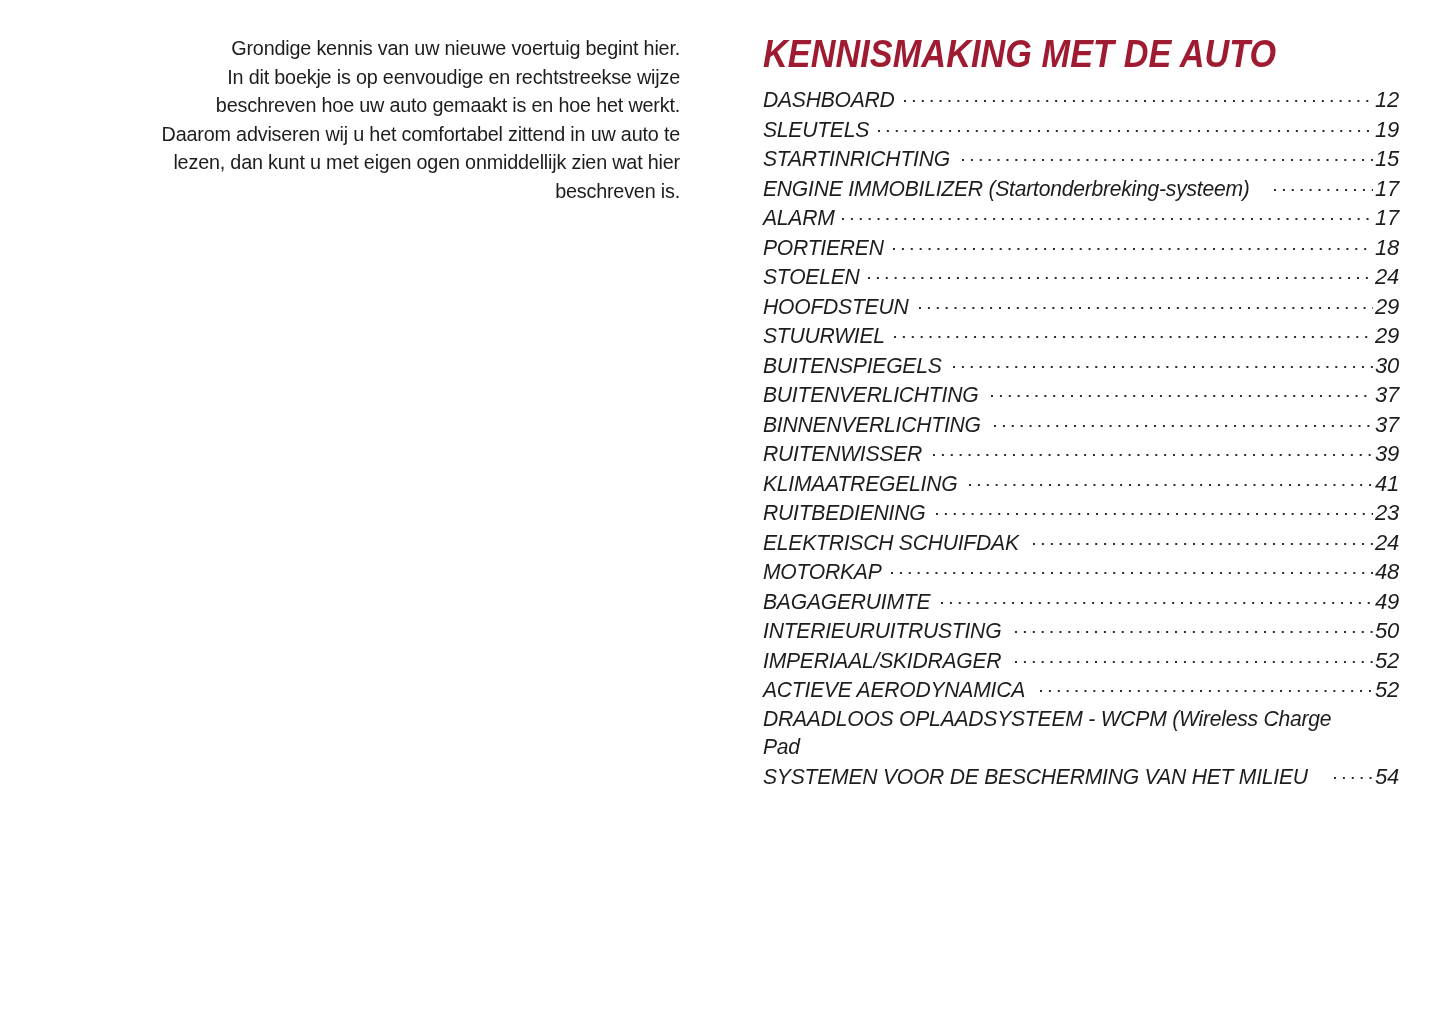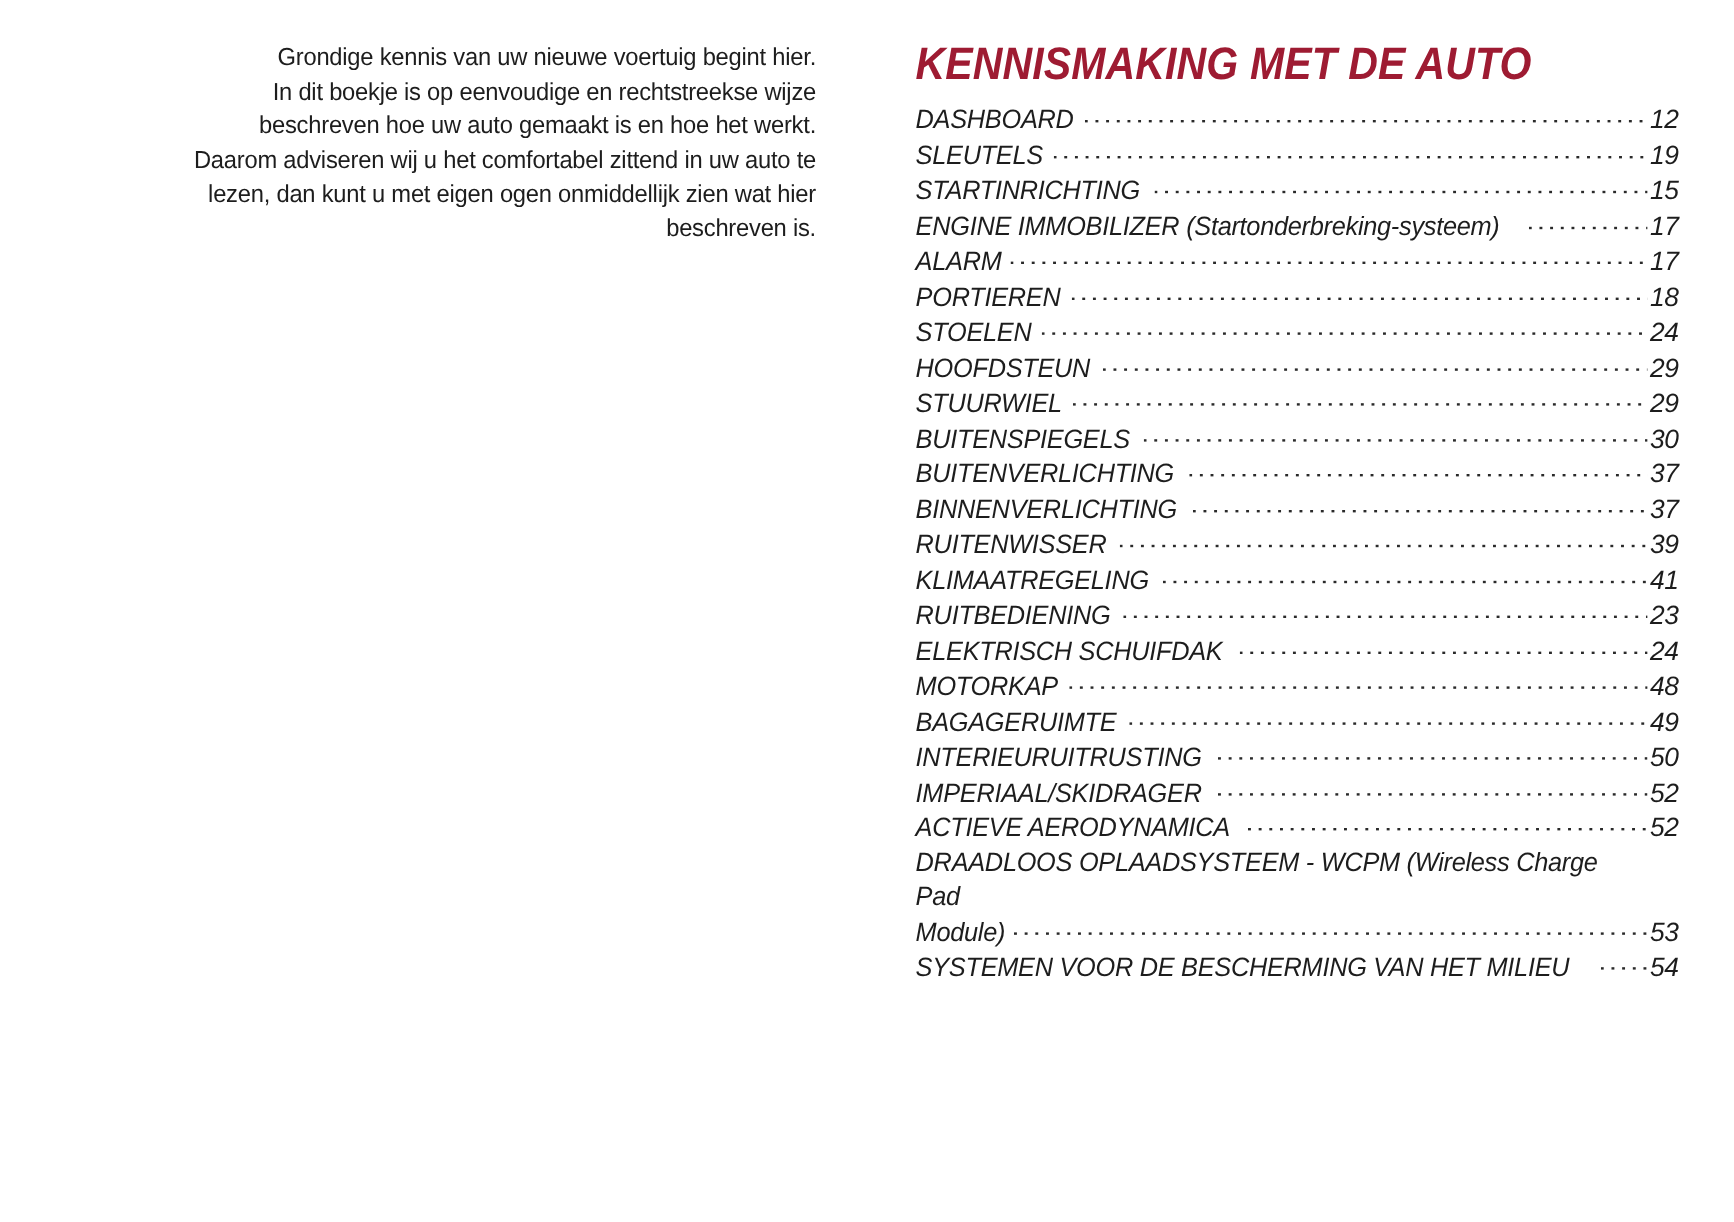--- a/index.html
+++ b/index.html
@@ -273,25 +273,20 @@
           <span class="toc-dots"></span>
           <span class="toc-page">52</span>
         </li>
         <li class="toc-item">
           <span class="toc-label">ACTIEVE AERODYNAMICA</span>
           <span class="toc-dots"></span>
           <span class="toc-page">52</span>
         </li>
         <li class="toc-item wrapped">
           <span class="wrap-line-1">DRAADLOOS OPLAADSYSTEEM - WCPM (Wireless Charge Pad</span>
-          <span class="wrap-line-2">
-            <span class="toc-label">Module)</span>
-            <span class="toc-dots"></span>
-            <span class="toc-page">53</span>
-          </span>
         </li>
         <li class="toc-item">
           <span class="toc-label">SYSTEMEN VOOR DE BESCHERMING VAN HET MILIEU</span>
           <span class="toc-dots"></span>
           <span class="toc-page">54</span>
         </li>
       </ul>
 
   </div>
 

